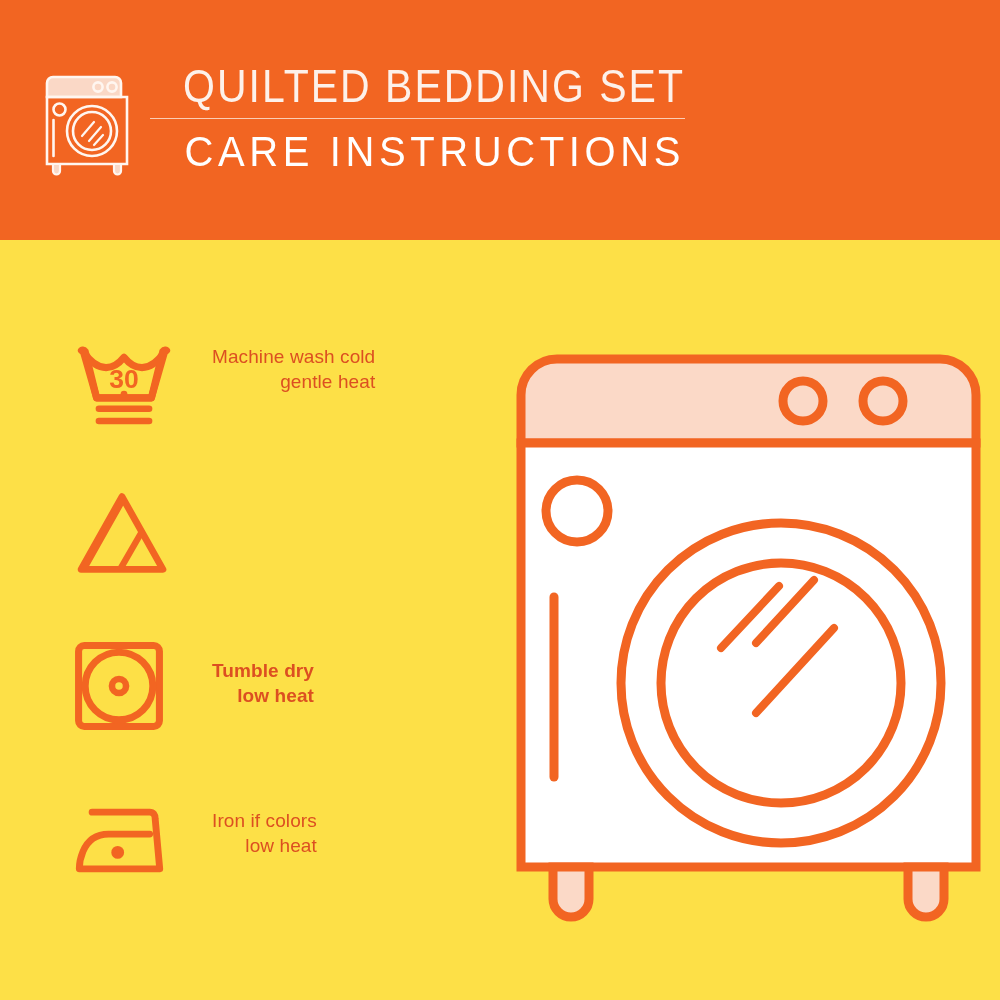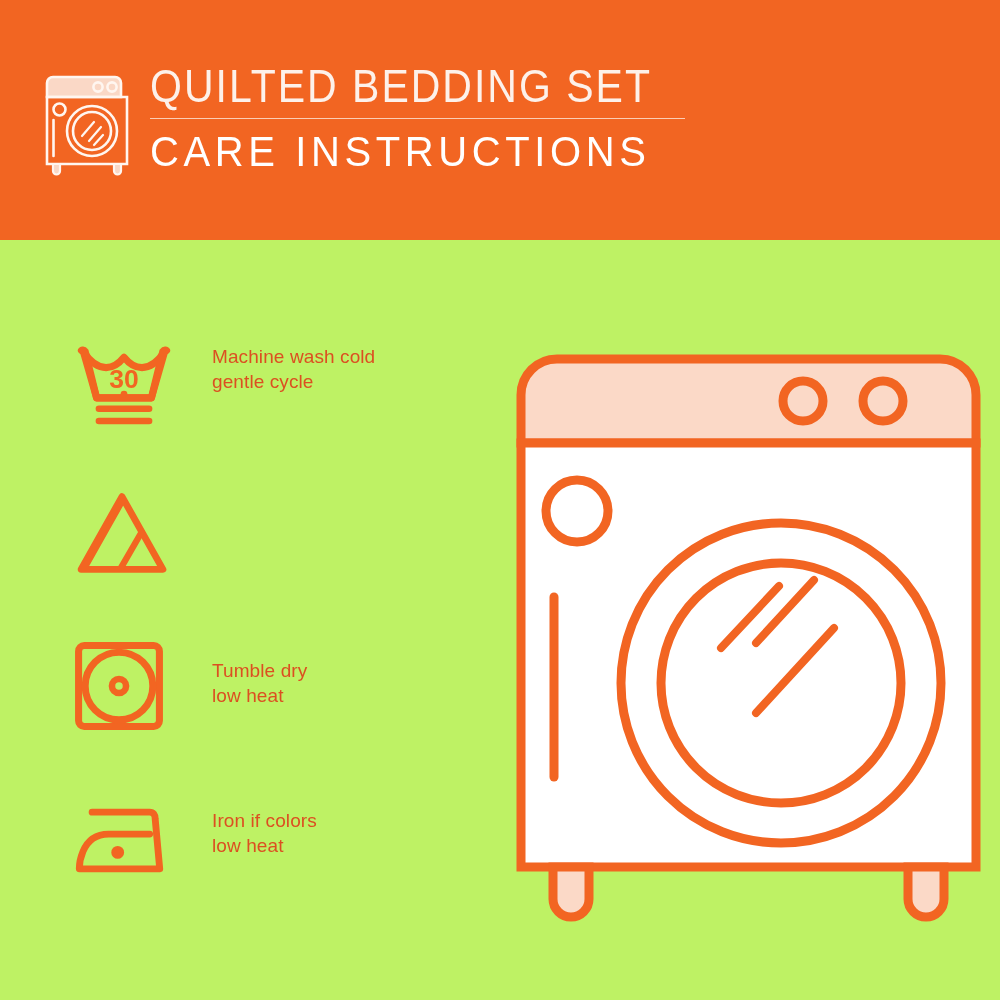--- a/index.html
+++ b/index.html
@@ -10,22 +10,23 @@
   }
   body {
     font-family: "Liberation Sans", sans-serif;
     -webkit-font-smoothing: antialiased;
   }
 
   .page {
     position: relative;
     width: 1000px;
     height: 1000px;
-    background: #bef264;
+    background: #fde047;
     overflow: hidden;
+    text-align: right;
   }
 
   
   .header-band {
     position: absolute;
     left: 0;
     top: 0;
     width: 1000px;
     height: 240px;
     background: #F26522;
@@ -126,21 +127,21 @@
     font-family: "Liberation Sans", sans-serif;
   }
   .care-text .line { display: block; white-space: nowrap; }
 
   
   .row-wash   .care-symbol { padding-top: 4px; }
   .row-wash   .care-text   { padding-top: 10px; }
   .row-bleach .care-symbol { padding-top: 6px; }
   .row-bleach .care-text   { padding-top: 22px; }
   .row-dry    .care-symbol { padding-top: 8px; }
-  .row-dry    .care-text   { padding-top: 28px; }
+  .row-dry    .care-text   { padding-top: 28px; font-weight: bold; }
   .row-iron   .care-symbol { padding-top: 22px; }
   .row-iron   .care-text   { padding-top: 30px; }
 
   
   .washer {
     position: absolute;
     left: 495px;
     top: 95px;
     width: 475px;
     height: 595px;
@@ -197,21 +198,21 @@
             <path d="M10 12 C10 12 12 10 14 13 L26 62 L84 62 L96 13 C98 10 100 12 100 12" fill="none" stroke="#F26522" stroke-width="7.5" stroke-linecap="round" stroke-linejoin="round" transform="translate(0,0)"></path>
             <path d="M12 13 L26 62 L84 62 L98 13 C92 22 84 30 74 30 C65 30 59 24 55 19 C51 24 45 30 36 30 C26 30 18 22 12 13 Z" fill="none" stroke="#F26522" stroke-width="7.5" stroke-linejoin="round"></path>
             <text x="55" y="52" text-anchor="middle" font-family="Liberation Sans, sans-serif" font-size="28" font-weight="700" fill="#F26522">30</text>
             <circle cx="55" cy="58" r="3.6" fill="#F26522"></circle>
             <rect x="25" y="70" width="60" height="7" rx="3.5" fill="#F26522"></rect>
             <rect x="25" y="83" width="60" height="7" rx="3.5" fill="#F26522"></rect>
           </svg>
         </div>
         <div class="care-text">
           <span class="line">Machine wash cold</span>
-          <span class="line">gentle cycle</span>
+          <span class="line">gentle heat</span>
         </div>
       </div>
 
       <div class="care-row row-bleach">
         <div class="care-symbol">
           <svg viewBox="0 0 110 96" width="100" height="88" aria-hidden="true">
             <path d="M55 8 L100 88 L10 88 Z" fill="none" stroke="#F26522" stroke-width="7.5" stroke-linejoin="round"></path>
             <line x1="55" y1="13" x2="14" y2="86" stroke="#F26522" stroke-width="7" stroke-linecap="round"></line>
             <line x1="76" y1="48" x2="54" y2="86" stroke="#F26522" stroke-width="7" stroke-linecap="round"></line>
           </svg>

